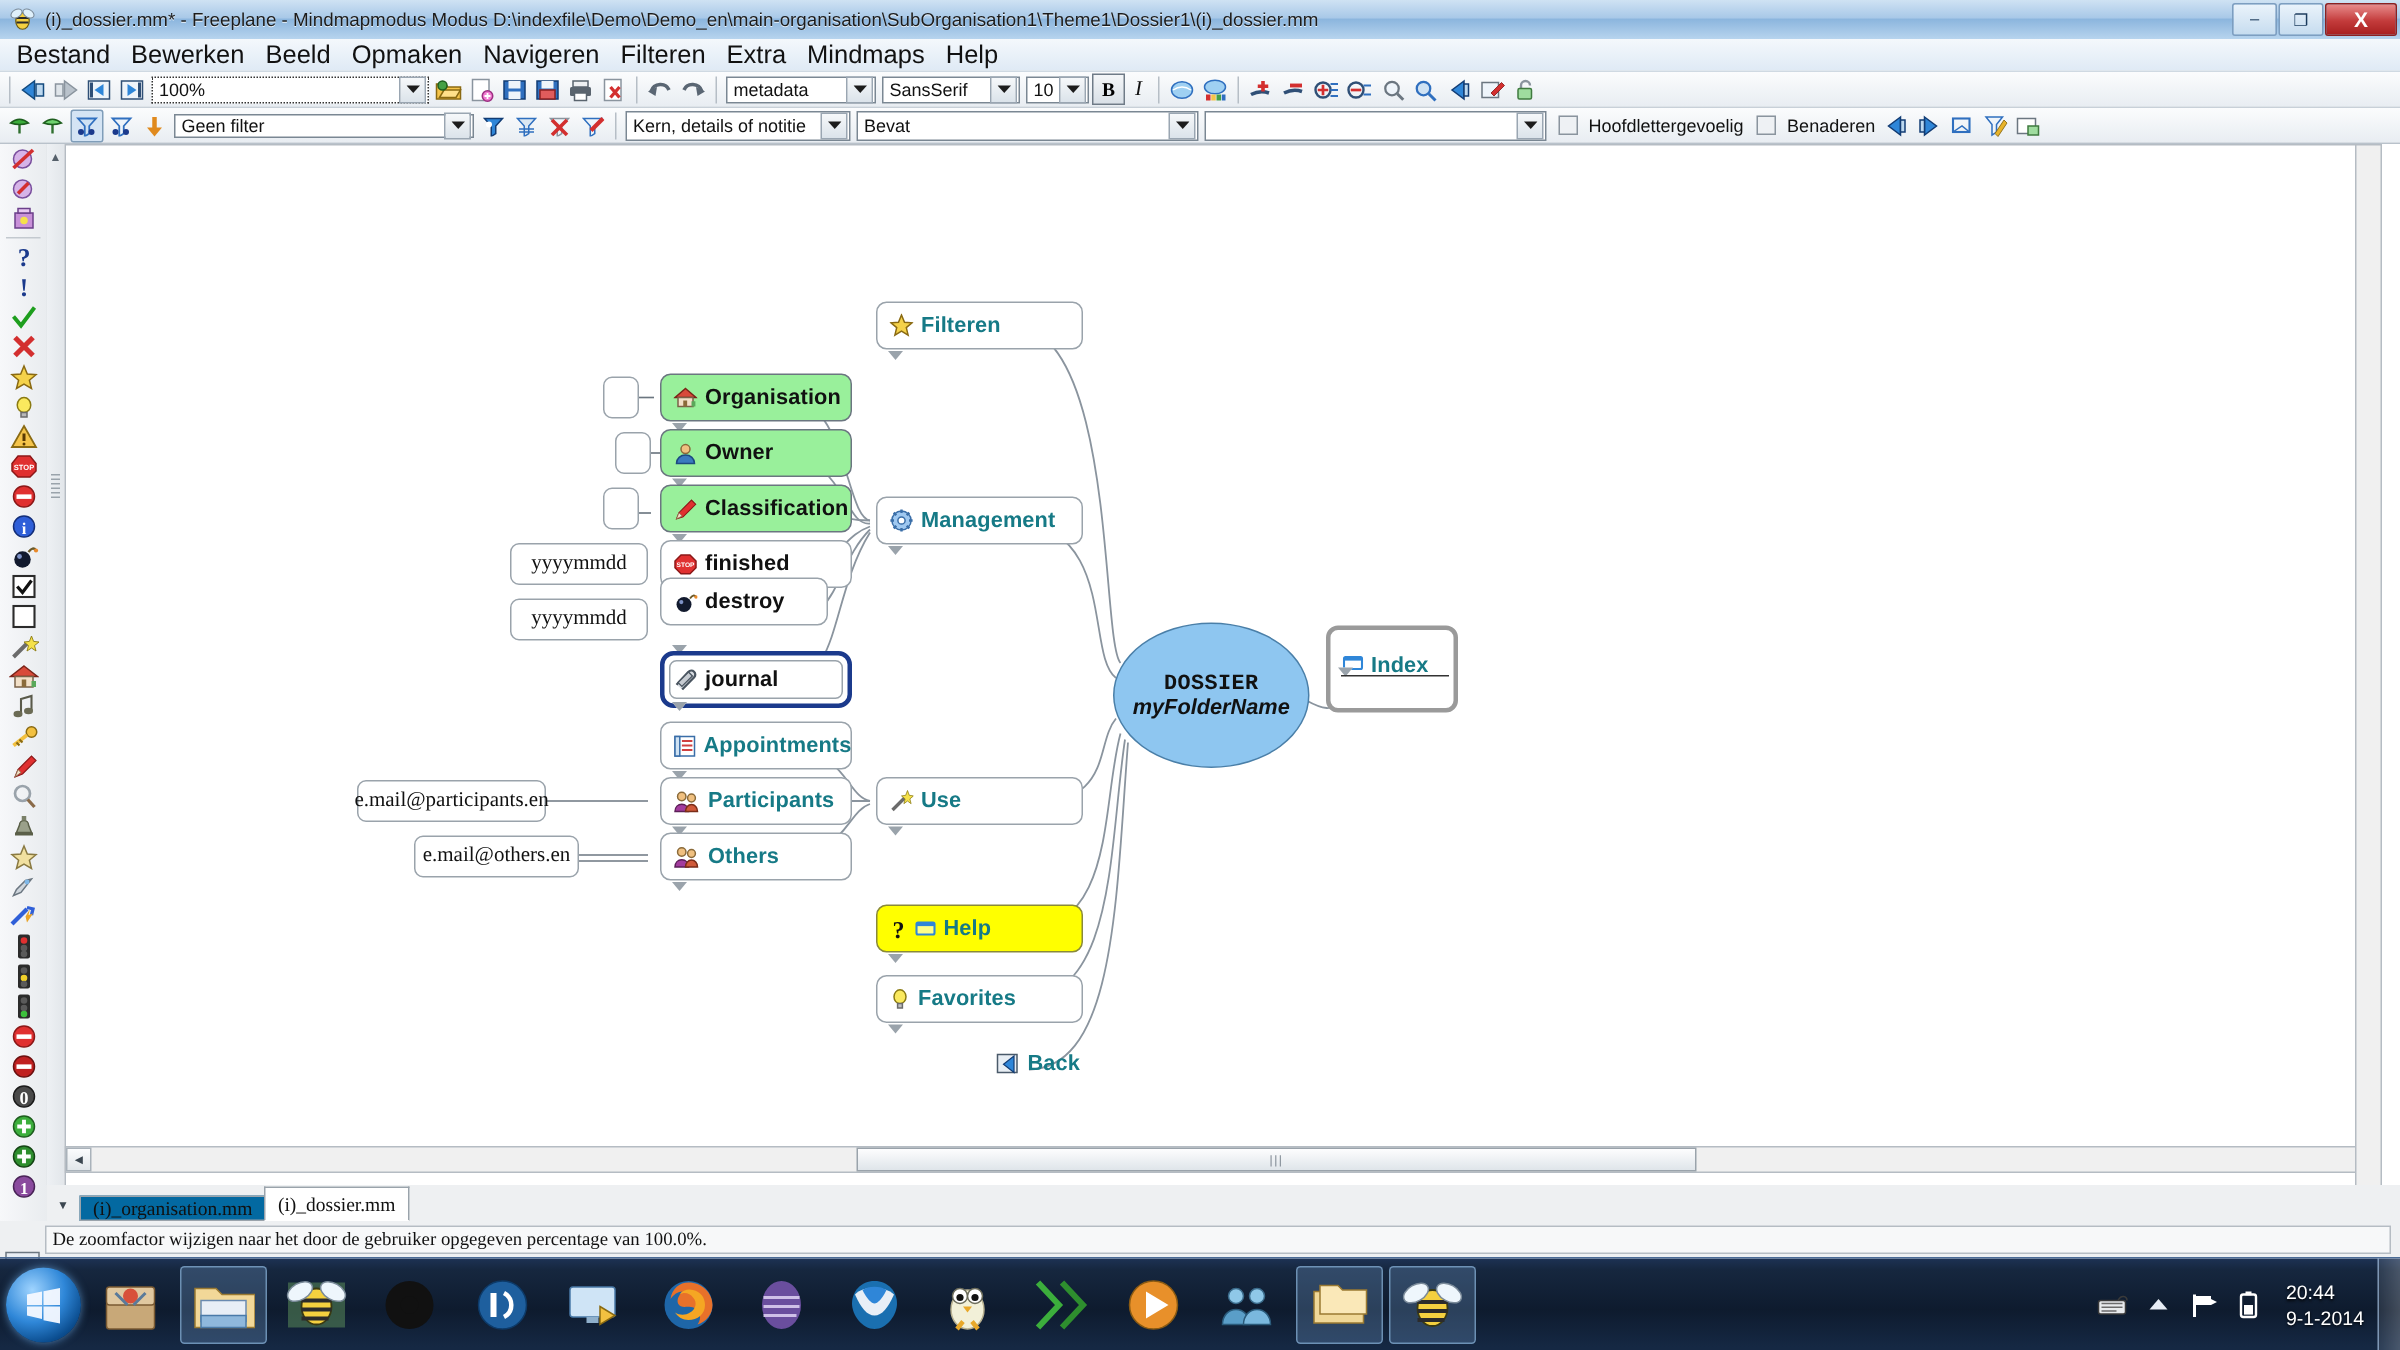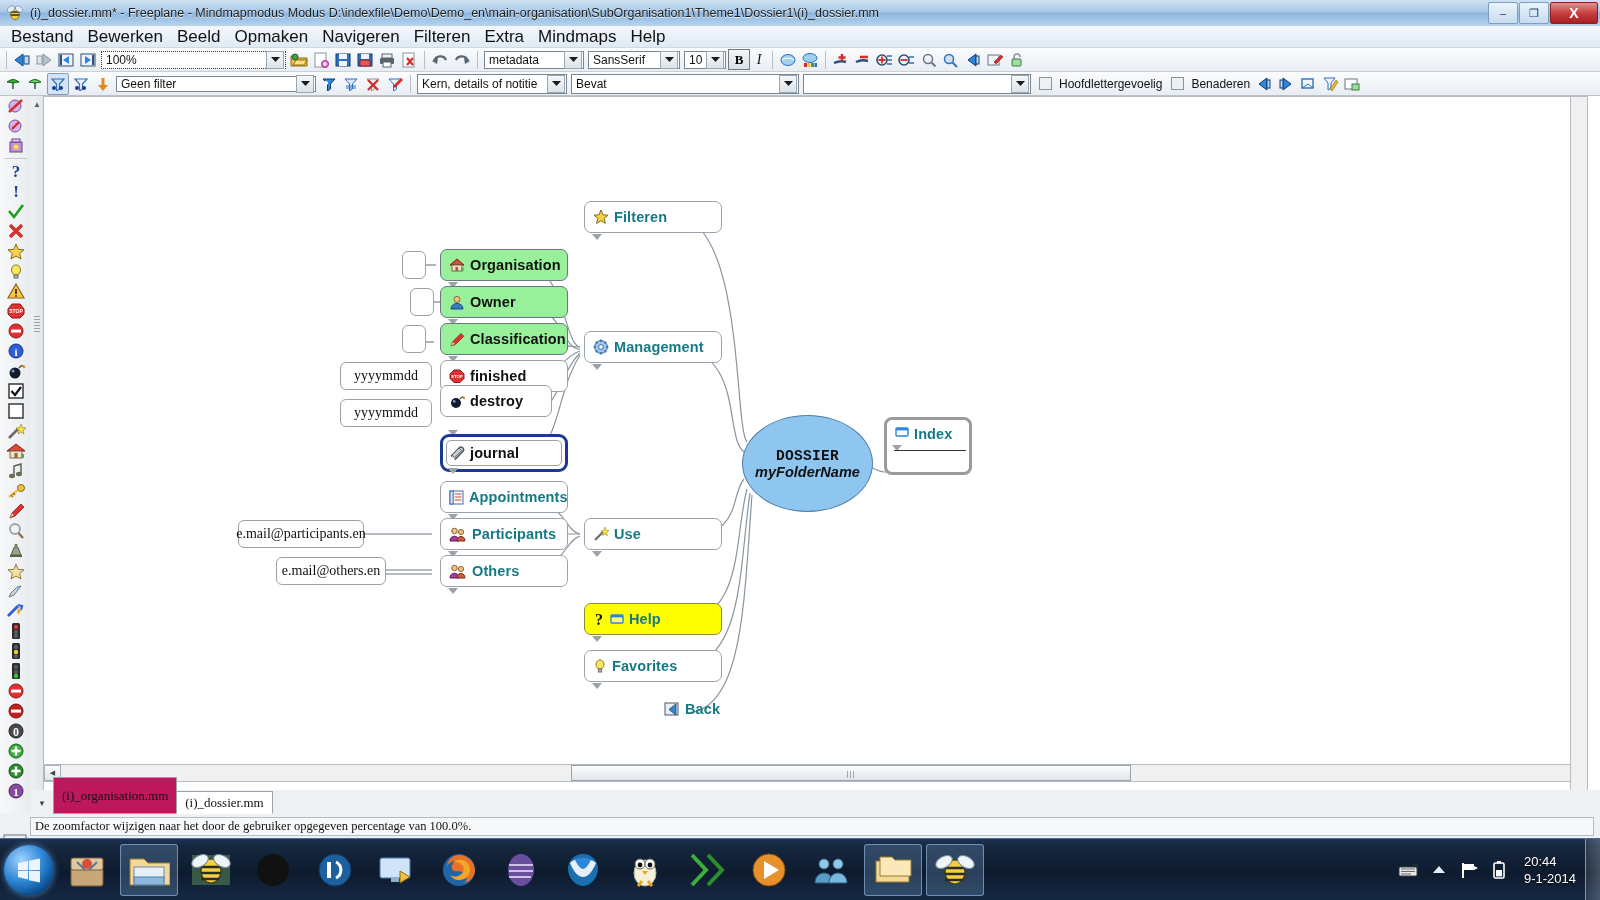--- a/index.html
+++ b/index.html
@@ -195,22 +195,22 @@
     background:#f0f0f0;border:1px solid #b5bcc3;box-sizing:border-box;
   }
 
   
   .tabsrow{
     position:absolute;left:31px;top:790px;width:1569px;height:24px;
     background:#eef0f2;display:flex;align-items:flex-end;
   }
   .tabdrop{width:22px;height:22px;display:flex;align-items:center;justify-content:center;font-size:8px;color:#3b4650;flex:none;}
   .tab{
-    height:37px;padding:0 8px;margin-right:-1px;
-    border:1px solid #9aa3ab;background:#be185d;
+    height:17px;padding:0 8px;margin-right:-1px;
+    border:1px solid #9aa3ab;background:#0369a1;
     display:flex;align-items:center;font-size:13px;color:#111;
     font-family:"Liberation Serif",serif;box-sizing:border-box;
   }
   .tab.active{background:#fff;border-bottom:1px solid #fff;height:23px;}
   .statusbar{
     position:absolute;left:0;top:814px;width:1600px;height:24px;
     background:#eef0f2;display:flex;align-items:center;
   }
   .abcicon{width:26px;height:18px;margin-left:2px;flex:none;display:flex;align-items:center;justify-content:center;margin-top:32px;}
   .statusbox{
@@ -882,21 +882,21 @@
           <line x1="322" y1="473" x2="388" y2="473"></line>
           <line x1="322" y1="477" x2="388" y2="477"></line>
         </g>
       </svg>
 
       <div class="rootnode" style="left:698px;top:318px;width:129px;height:95px">
         <div class="r1">DOSSIER</div>
         <div class="r2">myFolderName</div>
       </div>
 
-      <div class="node thick teal" style="left:840px;top:320px;width:88px;height:58px;align-items:flex-start;padding-top:6px">
+      <div class="node thick teal" style="left:840px;top:320px;width:88px;height:58px;align-items:flex-start;padding-top:16px">
         <span class="nicon">
           <svg width="14" height="12">
               <rect x="1" y="2" width="12" height="8" rx="1" fill="#fff" stroke="#2f86d8" stroke-width="1.4"></rect>
               <rect x="1" y="2" width="12" height="2.4" fill="#2f86d8"></rect>
             </svg>
         </span>
         <span class="nlabel">Index</span>
       </div>
       <div class="folder-tri" style="left:848px;top:348px">
           <i></i>

